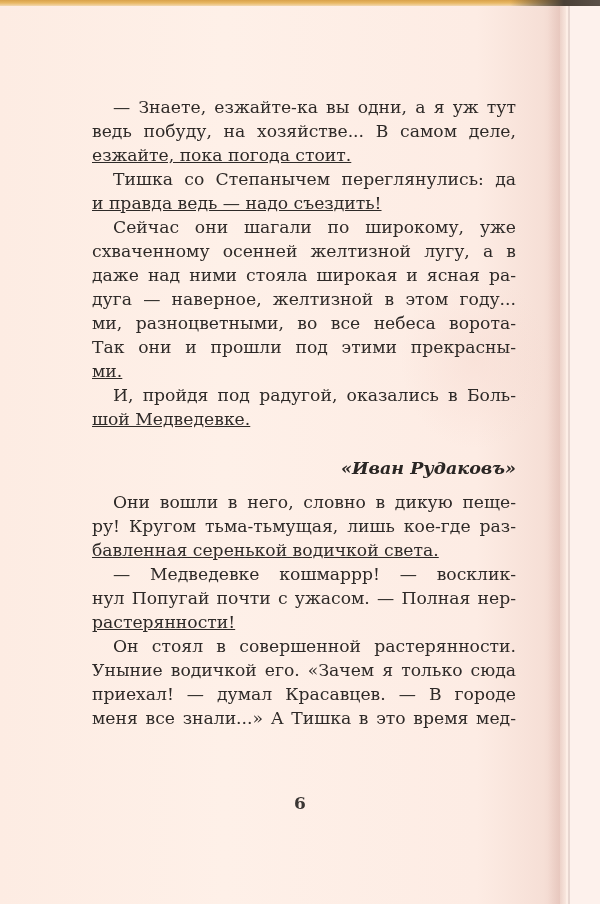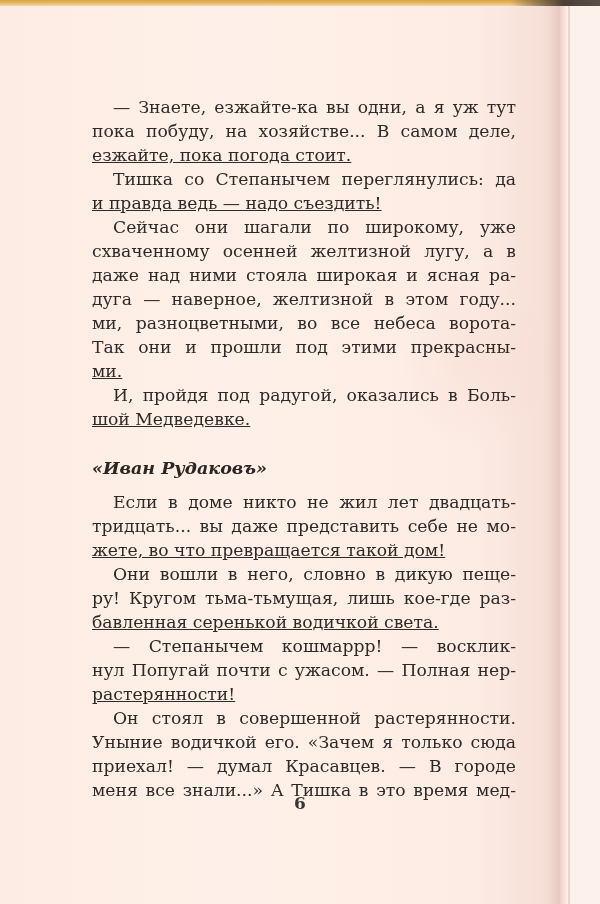--- a/index.html
+++ b/index.html
@@ -76,21 +76,21 @@
     .text-block p {
       margin: 0;
       text-indent: 21px;
       text-align: justify;
       text-align-last: left;
     }
     .heading {
       margin: 0;
       font-style: italic;
       font-weight: bold;
-      text-align: left;
+      text-align: right;
       font-size: 17.5px;
       line-height: 24px;
       padding-top: 25px;
       padding-bottom: 10px;
       color: #2a2624;
     }
     .page-number {
       position: absolute;
       left: 0;
       width: 600px;
@@ -111,21 +111,21 @@
 <div class="page"></div>
 <div class="bg-blob"></div>
 <div class="spine-shadow"></div>
 <div class="spine-line"></div>
 <div class="back-page"></div>
 
 <div class="text-block">
 
   <p>
     <span class="just">— Знаете, езжайте-ка вы одни, а я уж тут</span>
-    <span class="just" style="text-indent:0">пока побуду, на хозяйстве... В самом деле,</span>
+    <span class="just" style="text-indent:0">ведь побуду, на хозяйстве... В самом деле,</span>
     <span class="line" style="text-indent:0">езжайте, пока погода стоит.</span>
   </p>
   <p>
     <span class="just">Тишка со Степанычем переглянулись: да</span>
     <span class="line" style="text-indent:0">и правда ведь — надо съездить!</span>
   </p>
   <p>
     <span class="just">Сейчас они шагали по широкому, уже</span>
     <span class="just" style="text-indent:0">схваченному осенней желтизной лугу, а в</span>
     <span class="just" style="text-indent:0">даже над ними стояла широкая и ясная ра-</span>
@@ -135,31 +135,26 @@
     <span class="line" style="text-indent:0">ми.</span>
   </p>
   <p>
     <span class="just">И, пройдя под радугой, оказались в Боль-</span>
     <span class="line" style="text-indent:0">шой Медведевке.</span>
   </p>
 
   <h2 class="heading">«Иван Рудаковъ»</h2>
 
   <p>
-    <span class="just">Если в доме никто не жил лет двадцать-</span>
-    <span class="just" style="text-indent:0">тридцать... вы даже представить себе не мо-</span>
-    <span class="line" style="text-indent:0">жете, во что превращается такой дом!</span>
-  </p>
-  <p>
     <span class="just">Они вошли в него, словно в дикую пеще-</span>
     <span class="just" style="text-indent:0">ру! Кругом тьма-тьмущая, лишь кое-где раз-</span>
     <span class="line" style="text-indent:0">бавленная серенькой водичкой света.</span>
   </p>
   <p>
-    <span class="just">— Степанычем кошмаррр! — восклик-</span>
+    <span class="just">— Медведевке кошмаррр! — восклик-</span>
     <span class="just" style="text-indent:0">нул Попугай почти с ужасом. — Полная нер-</span>
     <span class="line" style="text-indent:0">растерянности!</span>
   </p>
   <p>
     <span class="just">Он стоял в совершенной растерянности.</span>
     <span class="just" style="text-indent:0">Уныние водичкой его. «Зачем я только сюда</span>
     <span class="just" style="text-indent:0">приехал! — думал Красавцев. — В городе</span>
     <span class="just" style="text-indent:0">меня все знали...» А Тишка в это время мед-</span>
   </p>
 </div>

